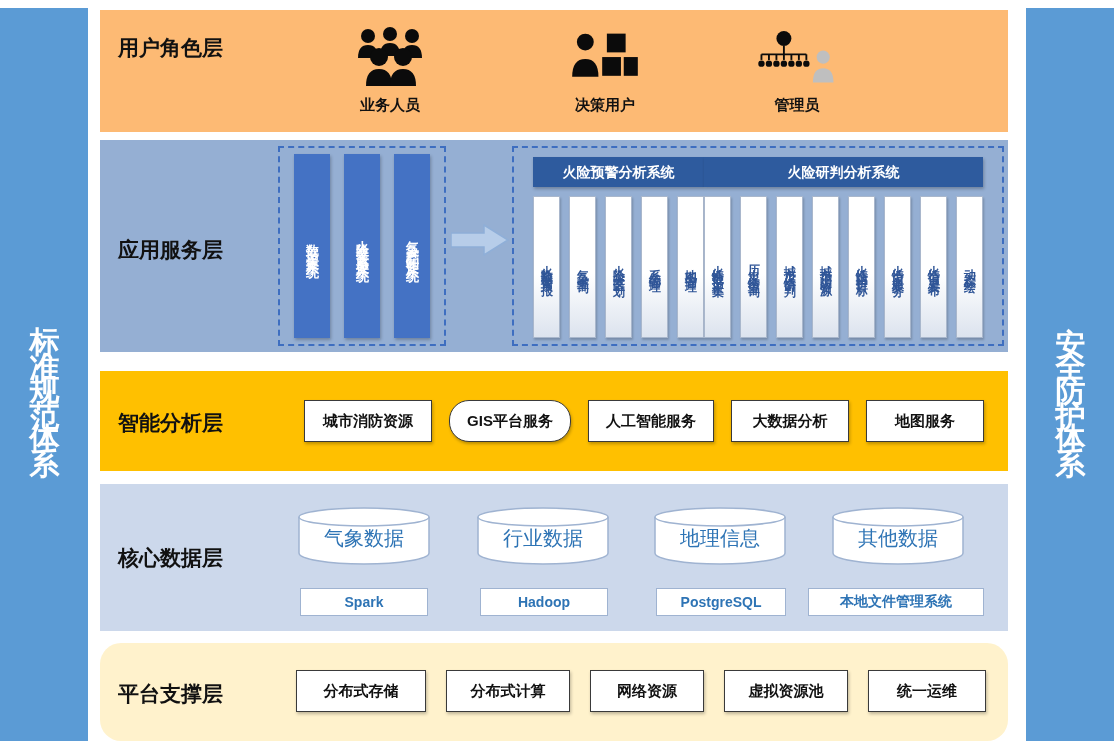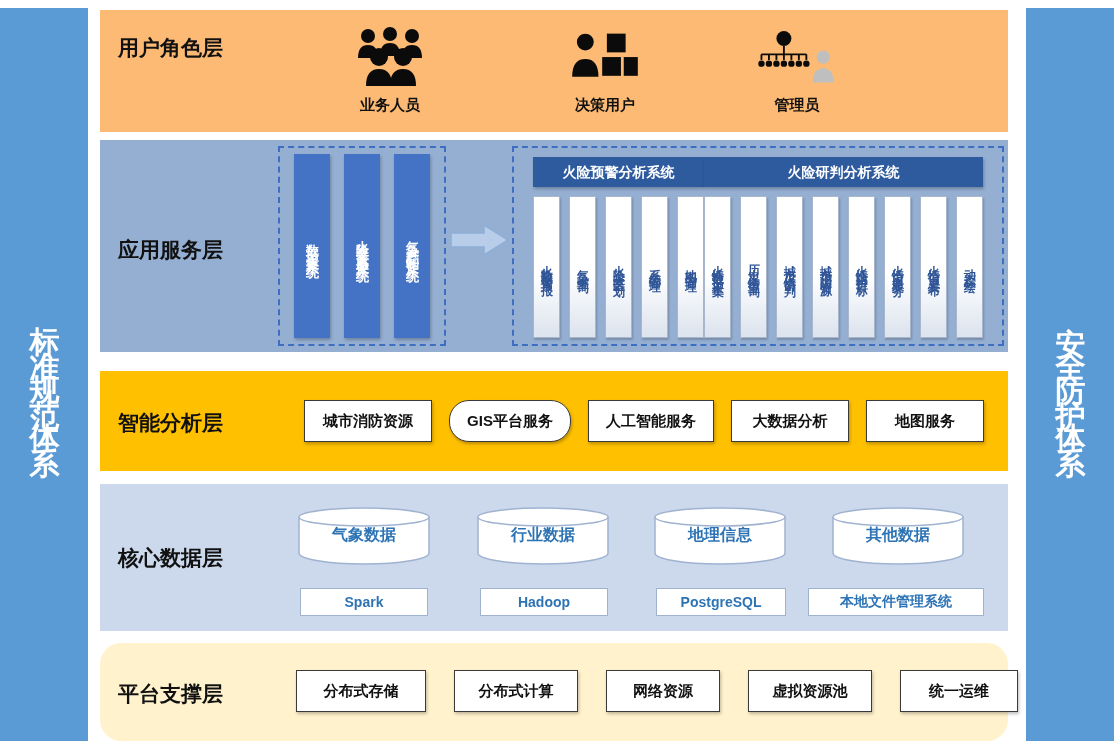--- a/index.html
+++ b/index.html
@@ -55,35 +55,35 @@
   .white-box{height:42px;background:#fff;border:1px solid #3a3a3a;box-sizing:border-box;
              display:flex;align-items:center;justify-content:center;font-size:15px;
              font-weight:600;color:#111;box-shadow:1px 2px 3px rgba(0,0,0,.25);}
   .w0{width:128px;} .w1{width:122px;border-radius:20px;} .w2{width:126px;} .w3{width:118px;} .w4{width:118px;}
 
   
   .layer.data{top:484px;height:147px;background:#CCD8EB;}
   .layer.data .layer-label{top:60px;}
   .cyl{position:absolute;top:22px;width:134px;height:60px;}
   .cyl svg{position:absolute;left:0;top:0;}
-  .cyl-label{position:absolute;left:0;top:19px;width:100%;text-align:center;font-size:16px;
-             color:#2E74B5;font-weight:700;}
+  .cyl-label{position:absolute;left:0;top:19px;width:100%;text-align:center;font-size:20px;
+             color:#2E74B5;font-weight:400;}
   .cy0{left:197px;} .cy1{left:376px;} .cy2{left:553px;} .cy3{left:731px;}
   .store{position:absolute;top:104px;height:28px;background:#fff;border:1px solid #9FB3D1;
          box-sizing:border-box;display:flex;align-items:center;justify-content:center;
          font-size:14px;color:#2E74B5;font-weight:600;}
   .s0{left:200px;width:128px;}
   .s1{left:380px;width:128px;}
   .s2{left:556px;width:130px;}
   .s3{left:708px;width:176px;}
 
   
   .layer.platform{top:643px;height:98px;background:#FFF2CC;border-radius:21px;}
   .layer.platform .layer-label{top:37px;}
-  .plat-row{position:absolute;left:196px;top:27px;display:flex;gap:28px;}
+  .plat-row{position:absolute;left:196px;top:27px;display:flex;gap:20px;}
   .p0{width:130px;} .p1{width:124px;} .p2{width:114px;} .p3{width:124px;text-align:center;} .p4{width:118px;}
 </style>
 </head>
 <body>
 
 <div class="canvas">
 
   <div class="sidebar left">
     <span class="vtext">标准规范体系</span>
   </div>

